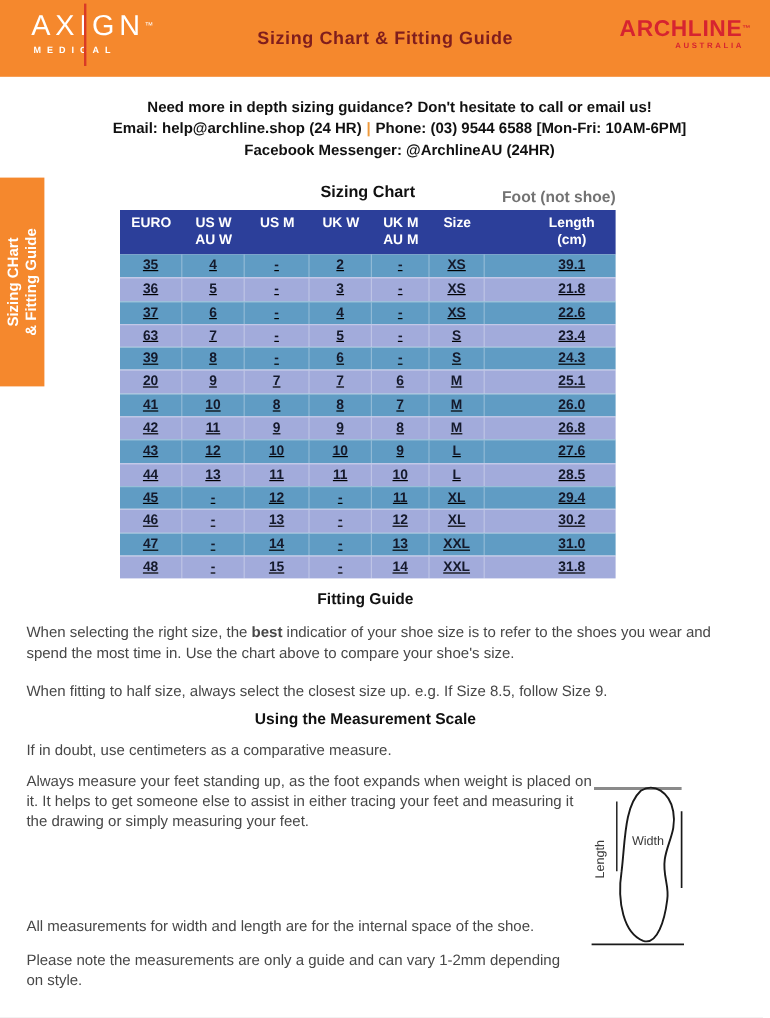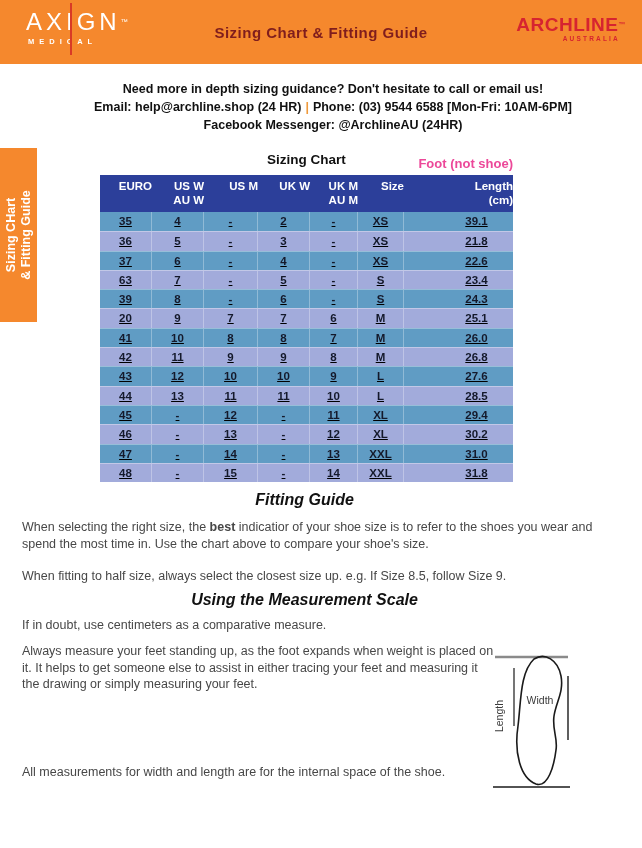--- a/index.html
+++ b/index.html
@@ -27,33 +27,33 @@
   .contact .sep{color:#EF9A3C;padding:0 4px;}
   
   .side-tab{position:absolute;left:0;top:148px;width:37px;height:174px;background:var(--orange,#F5882D);}
   .side-tab-text{position:absolute;left:0;top:0;width:174px;height:37px;
     transform:translateY(174px) rotate(-90deg);transform-origin:0 0;
     display:flex;flex-direction:column;justify-content:center;align-items:center;
     color:#fff;font-weight:bold;font-size:12.5px;line-height:15px;text-align:center;}
   
   .chart-title{position:absolute;left:100px;top:152px;width:413px;text-align:center;
     font-size:13.5px;font-weight:bold;color:#111;}
-  .foot-note{position:absolute;right:129px;top:156px;font-size:13px;font-weight:bold;color:#ec4899;}
+  .foot-note{position:absolute;right:129px;top:156px;font-size:13px;font-weight:bold;color:#737373;}
   
   .sizing-table{position:absolute;left:100px;top:175px;width:413px;}
   .thead{display:flex;background:var(--navy,#2C3F9A);height:37px;}
-  .th{color:#fff;font-size:11.5px;font-weight:bold;text-align:right;padding-top:4px;line-height:14px;}
+  .th{color:#fff;font-size:11.5px;font-weight:bold;text-align:center;padding-top:4px;line-height:14px;}
   .tr{display:flex;height:19.3px;background:var(--row-teal,#609CC4);text-decoration:underline;}
   .tr.alt{background:var(--row-periwinkle,#A2ABDB);}
   .td{font-size:11.5px;font-weight:bold;color:#14192b;text-align:center;line-height:19.3px;}
   .c0{width:52px}.c1{width:52px}.c2{width:54px}.c3{width:52px}.c4{width:48px}.c5{width:46px}.c6{width:36px}.c7{width:73px}
   .td.c0,.td.c1,.td.c2,.td.c3,.td.c4,.td.c5{border-right:1px solid rgba(255,255,255,.3);}
   .tr + .tr{border-top:1px solid rgba(255,255,255,.35);}
   
-  .h2{position:absolute;left:0;width:609px;text-align:center;font-size:16px;font-weight:bold;color:#111;font-style:italic;}
+  .h2{position:absolute;left:0;width:609px;text-align:center;font-size:13px;font-weight:bold;color:#111;}
   .para{position:absolute;font-size:12.5px;color:#474747;line-height:16.5px;}
   
   .foot-diagram{position:absolute;left:490px;top:650px;}
 </style>
 </head>
 <body>
 
 <div class="page">
 
   <div class="header-bar">
@@ -261,20 +261,21 @@
   </div>
 
   <div class="h2" style="top:491px;">Fitting Guide</div>
   <div class="para" style="top:519px;left:22px;width:604px;"><span>When selecting the right size, the </span><b>best</b><span> indicatior of your shoe size is to refer to the shoes you wear and spend the most time in. Use the chart above to compare your shoe's size.</span></div>
   <div class="para" style="top:568px;left:22px;width:604px;">When fitting to half size, always select the closest size up. e.g. If Size 8.5, follow Size 9.</div>
 
   <div class="h2" style="top:591px;">Using the Measurement Scale</div>
   <div class="para" style="top:617px;left:22px;width:604px;">If in doubt, use centimeters as a comparative measure.</div>
   <div class="para" style="top:643px;left:22px;width:472px;">Always measure your feet standing up, as the foot expands when weight is placed on it. It helps to get someone else to assist in either tracing your feet and measuring it the drawing or simply measuring your feet.</div>
   <div class="para" style="top:764px;left:22px;width:472px;">All measurements for width and length are for the internal space of the shoe.</div>
+  <div class="para" style="top:792px;left:22px;width:462px;">Please note the measurements are only a guide and can vary 1-2mm depending on style.</div>
 
   <div class="foot-diagram">
     <svg width="92" height="142" viewBox="0 0 92 142" xmlns="http://www.w3.org/2000/svg">
       <line x1="5" y1="7" x2="78" y2="7" stroke="#8a8a8a" stroke-width="2.5"></line>
       <path d="M 46 134 C 30 128, 24 102, 28 76 C 31 52, 30 22, 44 9 C 55 2, 68 10, 71 26 C 74 42, 66 52, 64 66 C 62 80, 68 88, 66 100 C 64 116, 58 138, 46 134 Z" fill="none" stroke="#1a1a1a" stroke-width="1.6" stroke-linejoin="round"></path>
       <line x1="24" y1="18" x2="24" y2="76" stroke="#1a1a1a" stroke-width="1.2"></line>
       <line x1="78" y1="26" x2="78" y2="90" stroke="#1a1a1a" stroke-width="1.4"></line>
       <line x1="3" y1="137" x2="80" y2="137" stroke="#1a1a1a" stroke-width="1.4"></line>
       <text id="width-label" x="50" y="54" font-size="10.5" fill="#3a3a3a" text-anchor="middle" font-family="Liberation Sans, sans-serif">Width</text>
       <text id="length-label" x="13" y="66" font-size="10.5" fill="#3a3a3a" text-anchor="middle" font-family="Liberation Sans, sans-serif" transform="rotate(-90 13 66)">Length</text>

